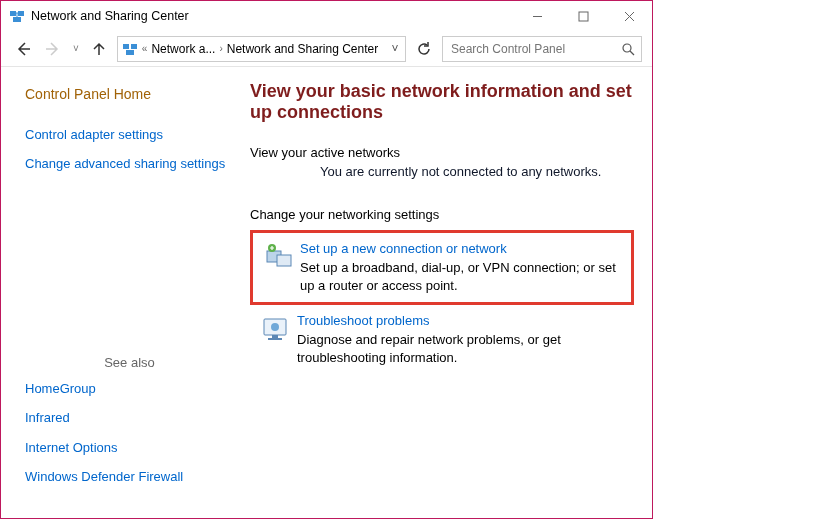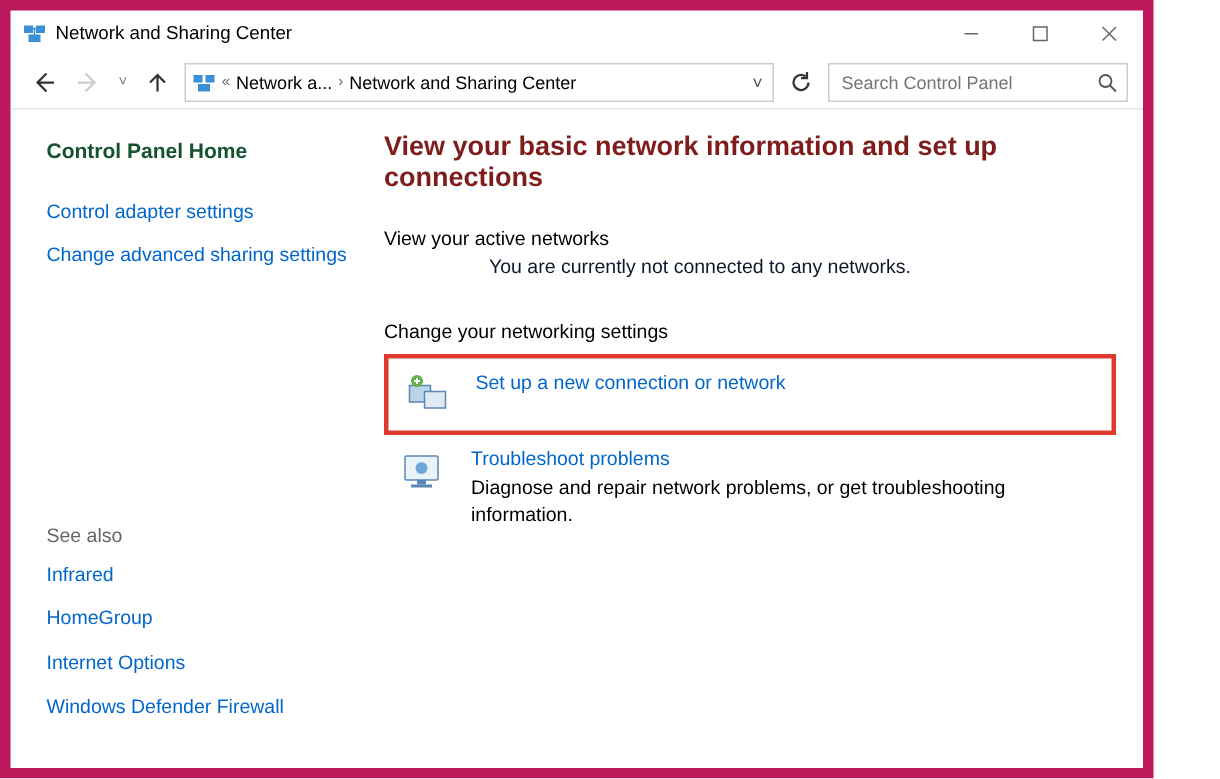--- a/index.html
+++ b/index.html
@@ -4,23 +4,23 @@
 <style>
   * { box-sizing: border-box; }
   body {
     margin: 0;
     font-family: "Segoe UI", Tahoma, sans-serif;
     font-size: 12px;
     background: #fff;
     color: #000;
   }
   .window {
-    width: 769px;
+    width: 653px;
     height: 519px;
-    border: 7px solid #be185d;
+    border: 1px solid #be185d;
     position: relative;
     overflow: hidden;
   }
   .titlebar {
     height: 30px;
     display: flex;
     align-items: center;
     padding-left: 8px;
     font-size: 12.5px;
   }
@@ -91,52 +91,53 @@
     flex-direction:column;
   }
   .link {
     color: #0066cc;
     font-size: 13px;
     margin-bottom: 12px;
     display:block;
     line-height:1.35;
   }
   .link.home {
-    color:#14532d;
-    font-weight:700;
+    color:#a16207;
+    font-weight:400;
     font-size:14px;
     margin-bottom:22px;
   }
   .see-also {
     margin-top:auto;
     padding-bottom:8px;
   }
   .see-also-hdr {
     color:#666;
     font-size:13px;
     margin-bottom:10px;
+    text-align:center;
   }
   .main {
     flex:1;
     padding: 14px 18px 10px 4px;
     overflow:auto;
   }
   .main h1 {
     color:#7f1d1d;
     font-weight:700;
     font-size:18px;
     margin:0 0 22px 0;
   }
   .section-hdr { font-size:13px; color:#000; margin-bottom:4px; }
   .section-sub { font-size:13px; color:#0f172a; margin-left:70px; margin-bottom:28px;}
   .settings-hdr { font-size:13px; margin-bottom:8px;}
   .option-row {
     display:flex;
     padding:8px 8px 8px 10px;
-    gap:16px;
+    gap:5px;
     align-items:flex-start;
   }
   .option-row.highlight {
     border:3px solid #e03a2f;
   }
   .opt-icon { width:32px; flex:none; }
   .opt-text .opt-title { color:#0066cc; font-size:13px; margin-bottom:3px;}
   .opt-text .opt-desc { font-size:13px; color:#000; line-height:1.35;}
   svg { display:block; }
 </style>
@@ -225,22 +226,22 @@
   </div>
 
   <div class="body-row">
     <div class="sidebar">
       <a class="link home">Control Panel Home</a>
       <a class="link">Control adapter settings</a>
       <a class="link">Change advanced sharing settings</a>
 
       <div class="see-also">
         <div class="see-also-hdr">See also</div>
+        <a class="link">HomeGroup</a>
         <a class="link">Infrared</a>
-        <a class="link">HomeGroup</a>
         <a class="link">Internet Options</a>
         <a class="link">Windows Defender Firewall</a>
       </div>
     </div>
 
     <div class="main">
       <h1>View your basic network information and set up connections</h1>
 
       <div class="section-hdr">View your active networks</div>
       <div class="section-sub">You are currently not connected to any networks.</div>
@@ -251,20 +252,21 @@
         <div class="opt-icon">
           <svg viewBox="0 0 32 32">
               <rect x="4" y="10" width="14" height="11" fill="#bcd4ea" stroke="#5b87b5"></rect>
               <rect x="14" y="14" width="14" height="11" fill="#dfeaf5" stroke="#5b87b5"></rect>
               <circle cx="9" cy="7" r="4" fill="#5fb14b"></circle>
               <path d="M9 5v4M7 7h4" stroke="#fff" stroke-width="1.2"></path>
             </svg>
         </div>
         <div class="opt-text">
           <div class="opt-title">Set up a new connection or network</div>
+          <div class="opt-desc">Set up a broadband, dial-up, or VPN connection; or set up a router or access point.</div>
         </div>
       </div>
 
       <div class="option-row">
         <div class="opt-icon">
           <svg viewBox="0 0 32 32">
               <rect x="4" y="6" width="22" height="16" rx="1" fill="#eaf2fa" stroke="#5b87b5"></rect>
               <rect x="12" y="22" width="6" height="3" fill="#5b87b5"></rect>
               <rect x="8" y="25" width="14" height="2" fill="#5b87b5"></rect>
               <circle cx="15" cy="14" r="4" fill="#6fa8d8"></circle>

